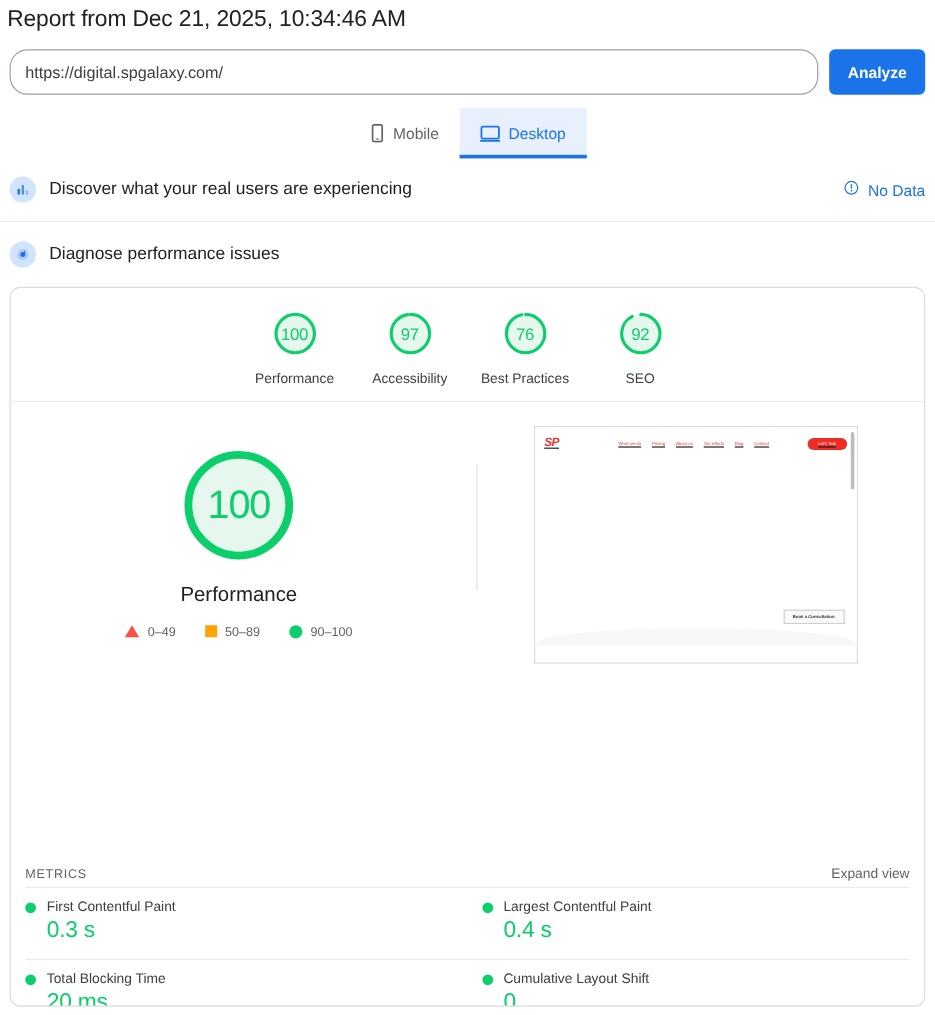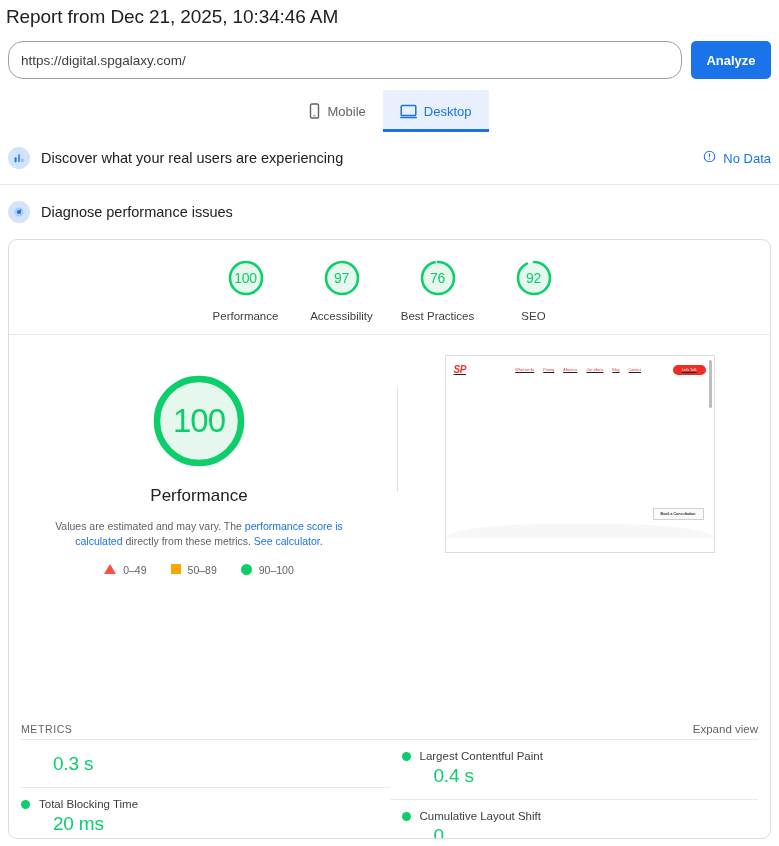--- a/index.html
+++ b/index.html
@@ -294,21 +294,21 @@
     border-top: 1px solid #e8eaed;
   }
   .metric-head { display: flex; align-items: center; gap: 9px; }
   .metric-dot {
     width: 9px; height: 9px; border-radius: 50%;
     background: #0cce6b; flex: none;
   }
   .metric-name { font-size: 11.5px; color: #3c4043; }
   .metric-val {
     margin-top: 3px;
-    margin-left: 32px;
+    margin-left: 18px;
     font-size: 19px;
     color: #0cce6b;
     font-weight: 400;
     letter-spacing: -0.2px;
   }
   .metrics-col.right .metric { padding-left: 12px; }
 </style>
 </head>
 <body>
 
@@ -429,23 +429,20 @@
       <div class="gauge-col">
         <div class="big-ring">
           <svg width="100" height="100" viewBox="0 0 100 100">
             <circle cx="50" cy="50" r="42" fill="#e6f7ee"></circle>
             <circle cx="50" cy="50" r="42" fill="none" stroke="#0cce6b" stroke-width="6.5" stroke-dasharray="264 0" stroke-linecap="round"></circle>
           </svg>
           <div class="big-num">100</div>
         </div>
         <div class="big-label">Performance</div>
 
-        <div class="estimate">
-          <span>Values are estimated and may vary. The </span><a href="#">performance score is calculated</a><span> directly from these metrics. </span><a href="#">See calculator.</a>
-        </div>
 
         <div class="legend">
           <span class="legend-item">
             <span class="tri"></span>
             <span>0–49</span>
           </span>
           <span class="legend-item">
             <span class="sq"></span>
             <span>50–89</span>
           </span>
@@ -484,20 +481,24 @@
 
     <div class="metrics-head">
       <span class="metrics-title">METRICS</span>
       <span class="expand-view">Expand view</span>
     </div>
 
     <div class="metrics-grid">
 
       <div class="metrics-col left">
         <div class="metric">
+          <div class="metric-head">
+            <span class="metric-dot"></span>
+            <span class="metric-name">First Contentful Paint</span>
+          </div>
           <div class="metric-val">0.3 s</div>
         </div>
         <div class="metric">
           <div class="metric-head">
             <span class="metric-dot"></span>
             <span class="metric-name">Total Blocking Time</span>
           </div>
           <div class="metric-val">20 ms</div>
         </div>
         <div class="metric">

